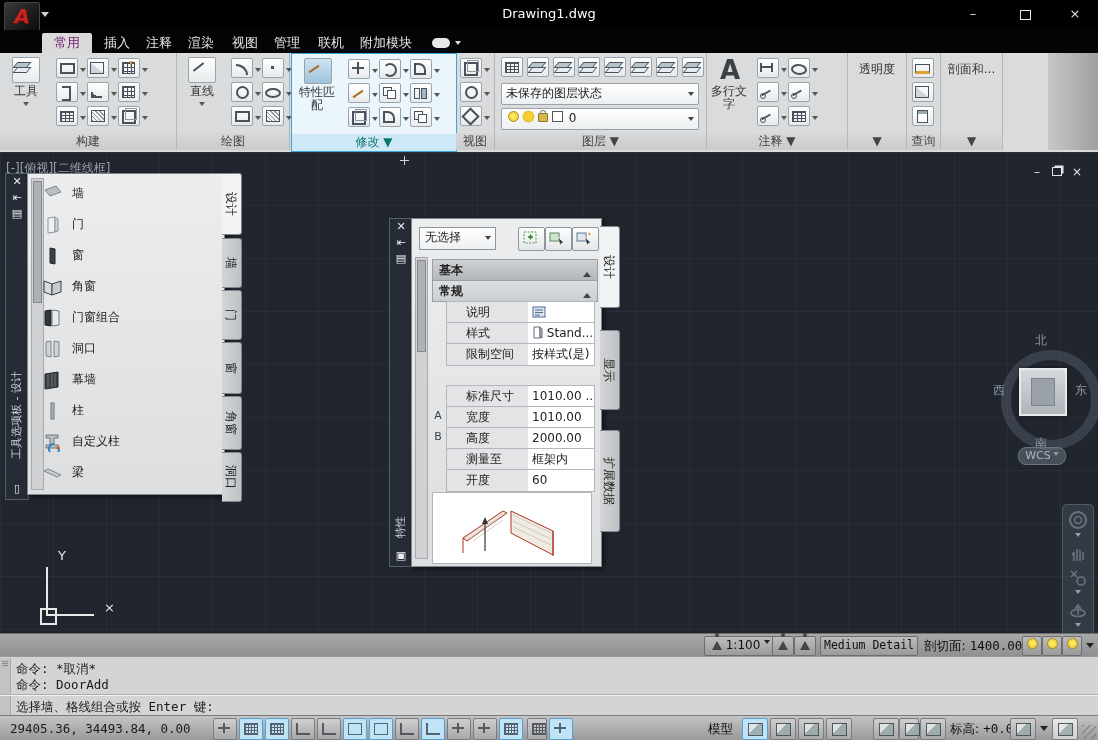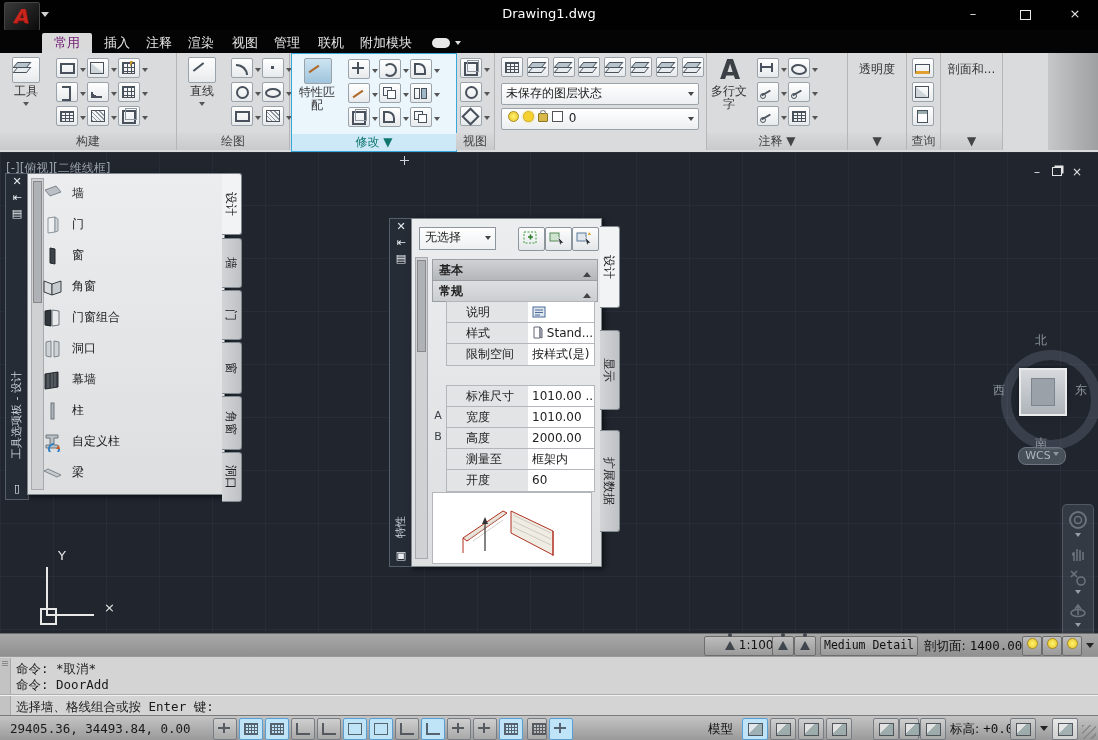--- a/index.html
+++ b/index.html
@@ -251,20 +251,21 @@
         <span class="mi lay"></span>
         <span class="mi lay"></span>
         <span class="mi lay"></span>
         <span class="mi lay"></span>
       </div>
       <div class="ldrop" style="left:6px;top:30px;width:188px"><span>未保存的图层状态</span><span class="dd"></span></div>
       <div class="ldrop" style="left:6px;top:55px;width:188px">
         <span class="bulb"></span><span class="sun"></span><span class="lock"></span><span class="wsq"></span>
         <span>0</span><span class="dd"></span>
       </div>
+      <div class="plabel">图层 ▼</div>
     </div>
 
     <div class="panel" style="left:707px;width:140px">
       <div class="bigbtn" style="left:2px;width:42px">
         <div class="bicon" style="font-size:26px;font-weight:bold;color:#3a4046;line-height:26px">A</div>
         <div class="blbl" style="line-height:13px;white-space:normal;width:40px">多行文字</div>
       </div>
       <div class="abs" style="left:50px;top:5px">
         <div class="mrow"><span class="mi dim"></span><span class="mc"><i></i></span><span class="mi cloudic"></span><span class="mc"><i></i></span></div>
         <div class="mrow"><span class="mi leader"></span><span class="mc"><i></i></span><span class="mi leader"></span><span class="mc"><i></i></span></div>
@@ -485,21 +486,21 @@
       </div>
     <div class="vtab" style="left:600px;top:178px;height:78px">
         <span>显示</span>
       </div>
     <div class="vtab" style="left:600px;top:278px;height:100px">
         <span>扩展数据</span>
       </div>
   </div>
 
   <div class="vstatus">
-    <div class="vs-btn" style="left:704px;width:64px;text-align:left;padding-left:20px"><span class="person"></span> <span>1:100</span> <span style="display:inline-block;border:3.5px solid transparent;border-top:4.5px solid #222;vertical-align:2px"></span></div>
+    <div class="vs-btn" style="left:704px;width:64px;text-align:center;padding-left:4px"><span class="person"></span> <span>1:100</span> <span style="display:inline-block;border:3.5px solid transparent;border-top:4.5px solid #222;vertical-align:2px"></span></div>
     <div class="vs-btn" style="left:772px;width:20px"><span class="person"></span></div>
     <div class="vs-btn" style="left:794px;width:20px"><span class="person"></span></div>
     <div class="vs-btn mono" style="left:820px;width:96px;font-size:11.5px"><span>Medium Detail</span> <span style="display:inline-block;border:3.5px solid transparent;border-top:4.5px solid #222;vertical-align:2px"></span></div>
     <div class="sb-txt" style="left:924px;top:4px;font-size:12.5px"><span>剖切面:</span> <span class="mono">1400.00</span></div>
     <div class="vs-btn" style="left:1022px;width:18px"><span class="bulb"></span></div>
     <div class="vs-btn" style="left:1042px;width:18px"><span class="bulb"></span></div>
     <div class="vs-btn" style="left:1062px;width:18px"><span class="bulb"></span></div>
     <div class="abs" style="left:1086px;top:9px;border:4px solid transparent;border-top:5px solid #222"></div>
   </div>
 

